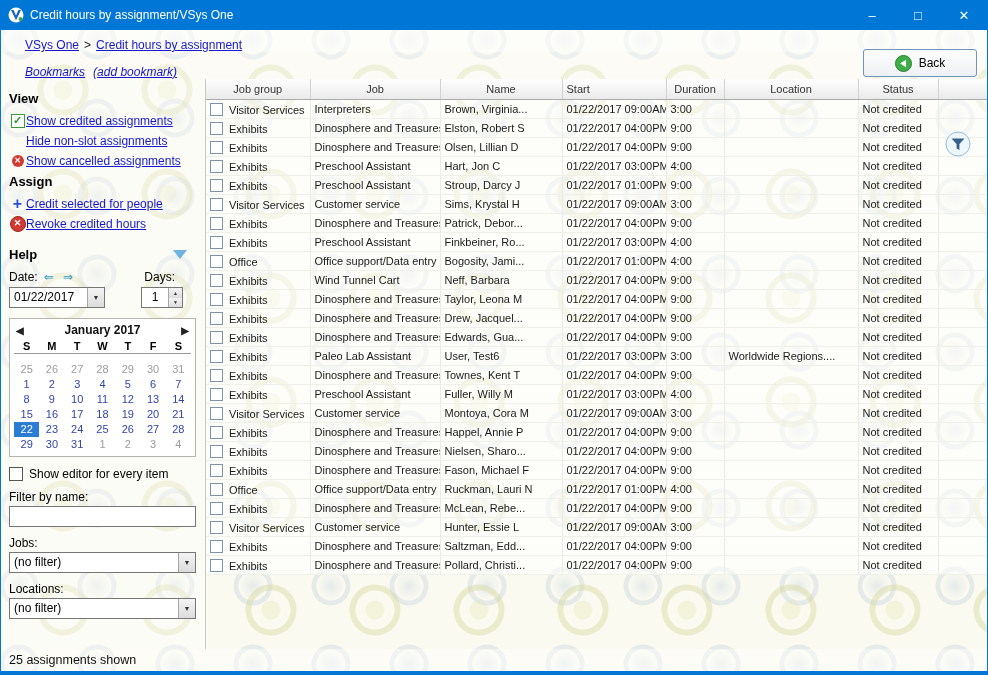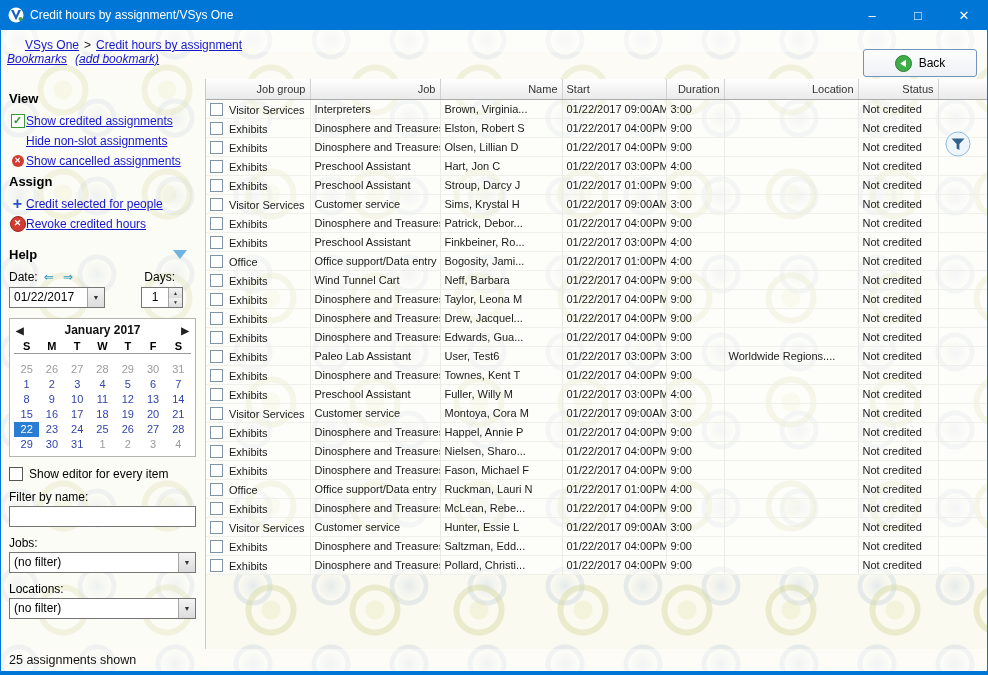--- a/index.html
+++ b/index.html
@@ -15,21 +15,21 @@
   .chrome{height:641px;display:flex;flex-direction:column;
     background-color:#fbfaf1;
     background-image:
       radial-gradient(circle, rgba(0,0,0,0) 19px, rgba(209,213,148,0.40) 20px, rgba(209,213,148,0.40) 25px, rgba(0,0,0,0) 26px),
       radial-gradient(circle, rgba(224,226,168,0.30) 0, rgba(224,226,168,0.30) 9px, rgba(0,0,0,0) 10px),
       radial-gradient(circle, rgba(175,195,213,0.28) 0, rgba(0,0,0,0) 14px, rgba(175,195,213,0.28) 15px, rgba(175,195,213,0.28) 19px, rgba(0,0,0,0) 20px);
     background-size:104px 104px,104px 104px,78px 78px;
     background-position:10px 8px,10px 8px,57px 49px;}
   
   .breadcrumb-row{height:22px;display:flex;align-items:flex-end;padding-left:24px;font-size:12px;background:rgba(255,255,255,0.6)}
-  .bookmarks-row{position:relative;height:27px;display:flex;align-items:flex-start;padding-left:6px;font-size:12px;background:rgba(255,255,255,0.3)}
+  .bookmarks-row{position:relative;height:27px;display:flex;align-items:flex-end;padding-left:24px;font-size:12px;background:rgba(255,255,255,0.3)}
   a.lnk{color:#1717cc;text-decoration:underline;cursor:pointer;white-space:nowrap}
   .sep{margin:0 5px;color:#222}
   .it{font-style:italic;margin-right:8px}
   .back-btn{position:absolute;top:-3px;right:10px;width:114px;height:28px;display:flex;align-items:center;justify-content:center;gap:7px;
     background:linear-gradient(#fdfdfd,#eef1f4);border:1px solid #6f95bd;border-radius:3px;font-size:12px;font-family:"Liberation Sans",sans-serif;cursor:pointer}
   
   .content{flex:1;display:flex;min-height:0}
   .sidebar{width:205px;box-sizing:border-box;padding:10px 8px 0 8px;background:rgba(255,255,255,0.35);font-size:12px}
   .main{flex:1;position:relative;border-left:1px solid #c9c9c0;display:flex;flex-direction:column}
   
@@ -66,21 +66,21 @@
   .check-row{display:flex;align-items:center;gap:6px;margin-top:10px}
   .cbx{width:12px;height:12px;border:1px solid #555;background:#fff;flex:0 0 12px;cursor:pointer}
   .field-label{margin:9px 0 2px}
   .text-input{width:187px;height:21px;border:1px solid #767676;box-sizing:border-box;background:#fff;font-family:"Liberation Sans",sans-serif;font-size:12px;padding:0 4px}
   .combo.full{width:187px}
   
   .panel-title{height:24px;flex:0 0 24px;display:flex;align-items:center;gap:6px;padding-left:5px;
     background:linear-gradient(#fbfbfb,#e7e7e7);border-bottom:1px solid #c9c9c9;font-size:12.5px;font-weight:bold;color:#111}
   table.grid{border-collapse:collapse;table-layout:fixed;width:781px;background:rgba(255,255,255,0.55);font-size:11px;color:#1a1a1a}
   table.grid th{height:20px;background:linear-gradient(#fefefe,#eaeaea);border-right:1px solid #d2d2d2;border-bottom:1px solid #ababab;
-    font-weight:normal;color:#333;text-align:right;padding:0 4px;white-space:nowrap;overflow:hidden;cursor:pointer}
+    font-weight:normal;color:#333;text-align:center;padding:0 4px;white-space:nowrap;overflow:hidden;cursor:pointer}
   table.grid td{height:18px;padding:0 4px;border-right:1px solid #ebebe6;border-bottom:1px solid #f0f0ea;white-space:nowrap;overflow:hidden}
   table.grid .r{text-align:left}
   table.grid td.fill,table.grid th.fill{border-right:none}
   .cb{display:inline-block;width:11px;height:11px;border:1px solid #7e93a8;background:#fff;margin-right:6px;vertical-align:-2px;cursor:pointer}
   .funnel{position:absolute;top:52px;right:16px;cursor:pointer}
   
   .statusbar{height:22px;flex:0 0 22px;display:flex;align-items:center;padding-left:8px;font-size:12.5px;color:#111;background:rgba(255,255,255,0.45)}
 </style>
 </head>
 <body>

